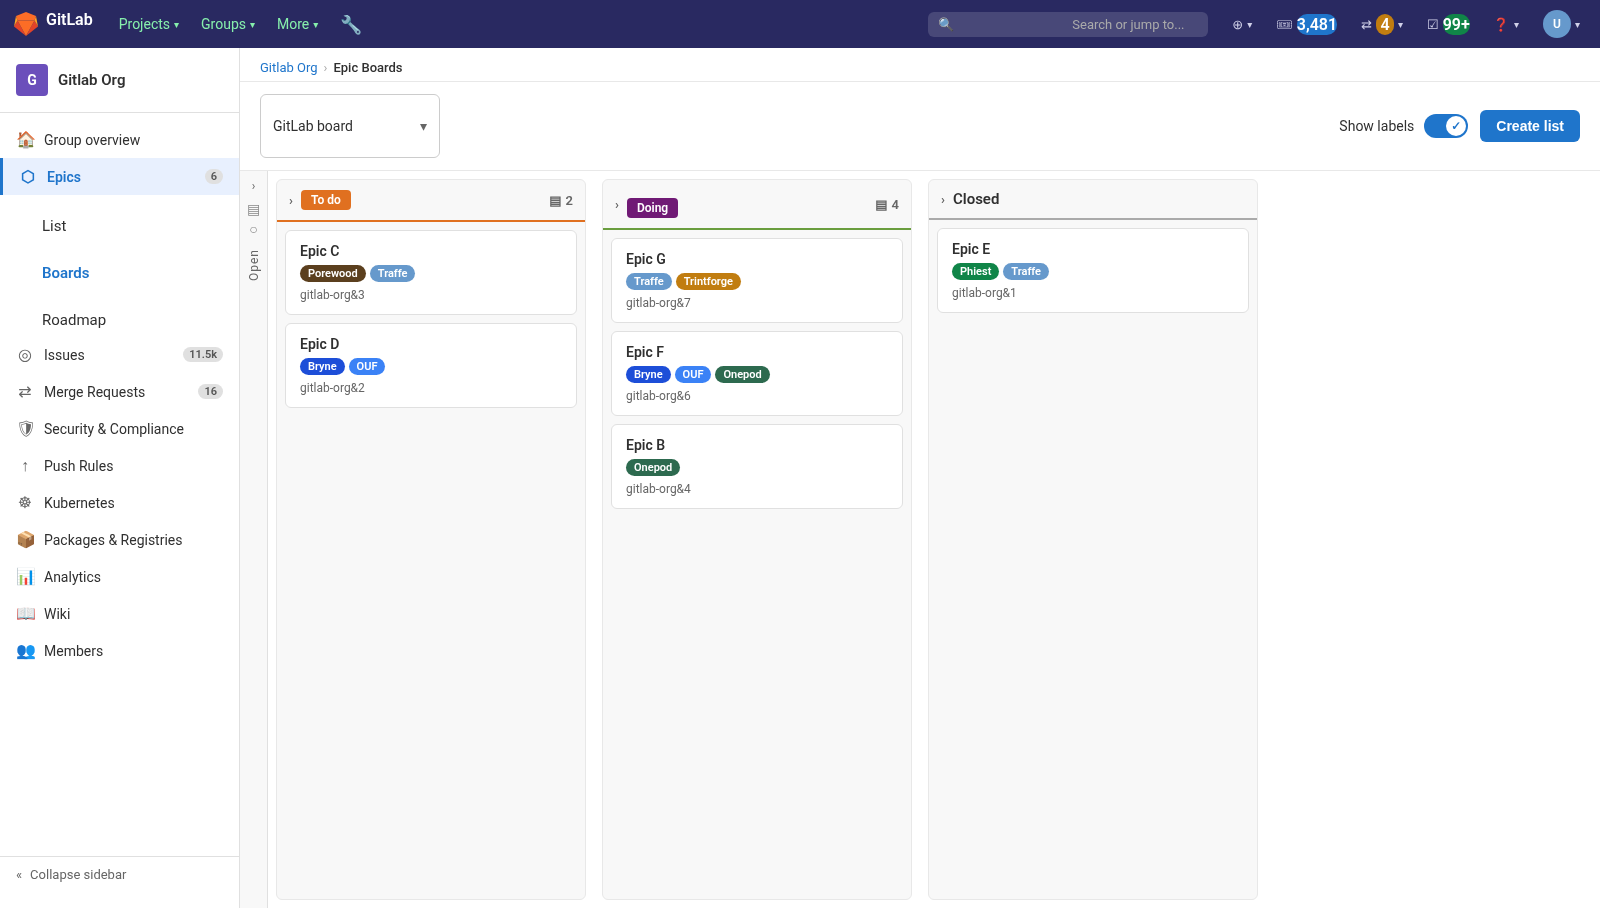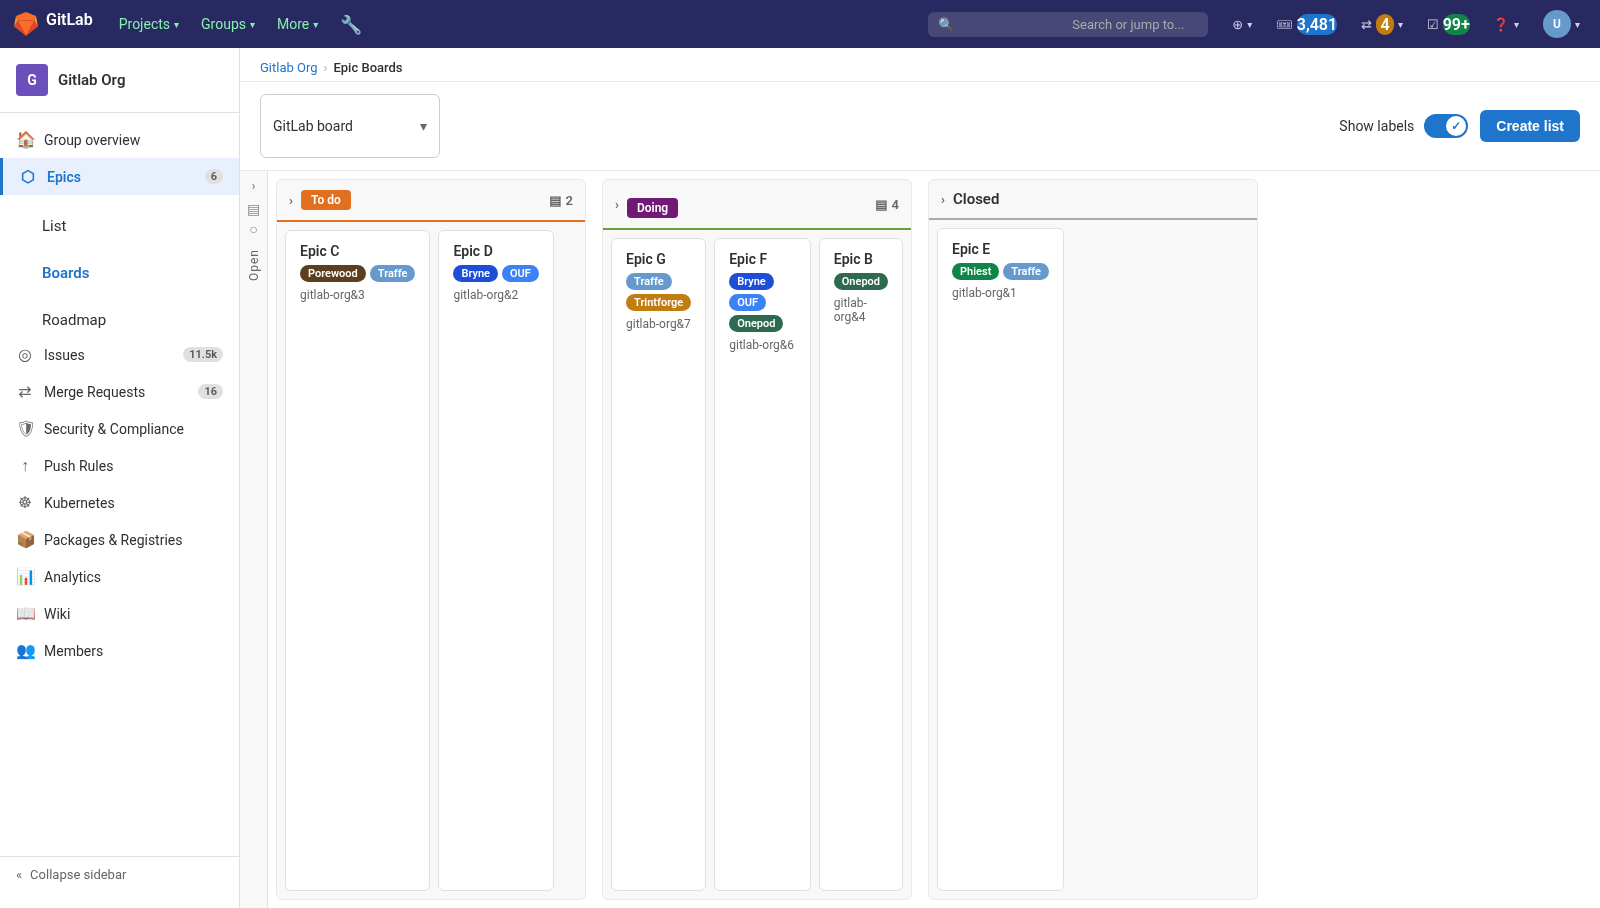--- a/index.html
+++ b/index.html
@@ -152,21 +152,21 @@
     .column-header-todo { border-bottom-color: #e07020; }
     .column-header-doing { border-bottom-color: #6a9e3f; }
     .column-header-closed { border-bottom-color: #aaa; }
     .column-expand-btn { color: #666; cursor: pointer; font-size: 13px; }
     .column-badge-label {
       padding: 3px 10px; border-radius: 4px; font-size: 12px; font-weight: 600;
     }
     .badge-todo { background: #e07020; color: #fff; }
     .badge-doing { background: #701a75; color: #fff; margin-top: 8px; }
     .column-count-area { margin-left: auto; display: flex; align-items: center; gap: 4px; color: #666; font-size: 13px; }
-    .column-body { padding: 8px; display: flex; flex-direction: row; gap: 8px; overflow-y: auto; flex: 1; }
+    .column-body { padding: 8px; display: flex; flex-direction: column; gap: 8px; overflow-y: auto; flex: 1; }
 
     
     .epic-card {
       background: #fff; border: 1px solid #e0e0e0; border-radius: 6px;
       padding: 12px 14px; cursor: pointer;
     }
     .epic-card-title { font-weight: 600; font-size: 14px; margin-bottom: 6px; color: #303030; }
     .epic-card-labels { display: flex; flex-wrap: wrap; gap: 4px; margin-bottom: 6px; }
     .epic-label {
       padding: 2px 8px; border-radius: 10px; font-size: 11px; font-weight: 600;

